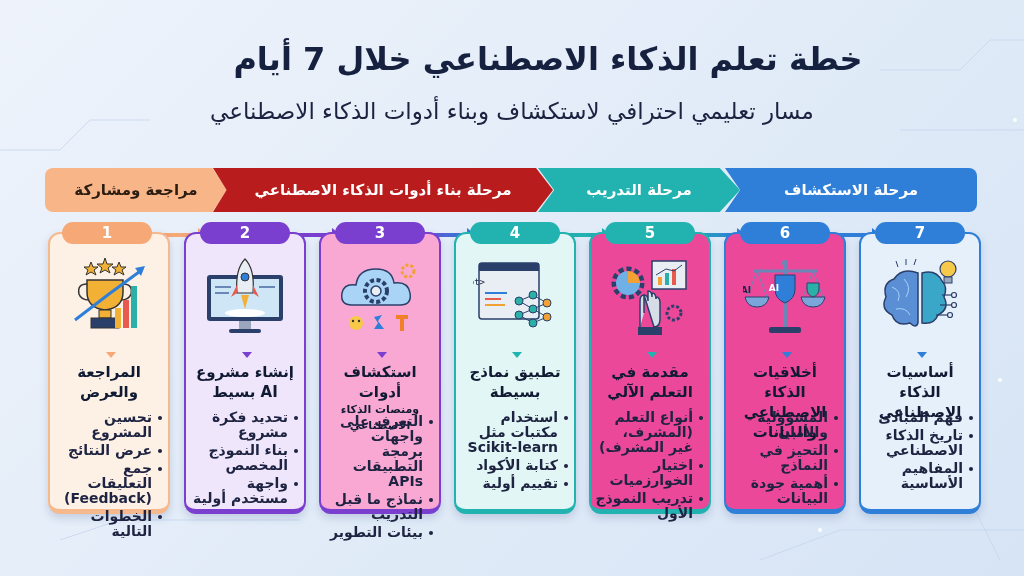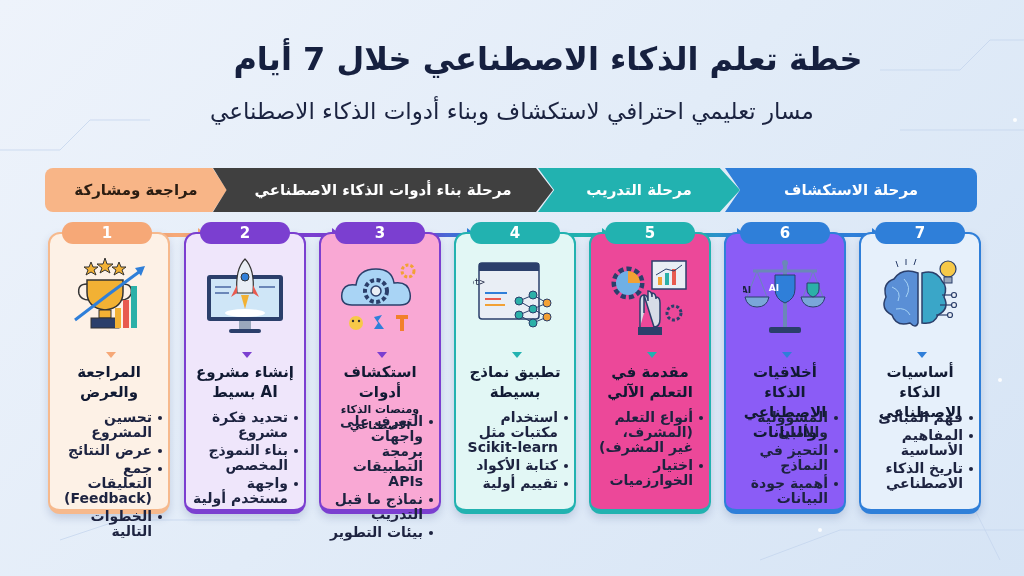--- a/index.html
+++ b/index.html
@@ -27,21 +27,21 @@
     .phase-bar {
       position: absolute; top: 168px; left: 45px; width: 820px; height: 44px;
     }
     .phase {
       position: absolute; top: 0; height: 44px;
       display: flex; align-items: center; justify-content: center;
       color: #fff; font-size: 15px; font-weight: bold; direction: rtl;
     }
     .phase.review { background: #f8b587; color: #2b1d12; border-radius: 8px 0 0 8px;
       clip-path: polygon(0 0, 92% 0, 100% 50%, 92% 100%, 0 100%); left: 0; width: 182px; }
-    .phase.build { background: #404040;
+    .phase.build { background: #b91c1c;
       clip-path: polygon(0 0, 95% 0, 100% 50%, 95% 100%, 0 100%, 4% 50%); left: 168px; width: 340px; }
     .phase.train { background: #22b2b0;
       clip-path: polygon(0 0, 90% 0, 100% 50%, 90% 100%, 0 100%, 8% 50%); left: 493px; width: 202px; }
     .phase.explore { background: #2f7fd9; border-radius: 0 8px 8px 0;
       clip-path: polygon(0 0, 100% 0, 100% 100%, 0 100%, 6% 50%); left: 680px; width: 252px; }
 
     .connector {
       position: absolute; top: 233px; height: 4px; border-radius: 2px;
     }
     .arrow-head {
@@ -269,24 +269,25 @@
       <path d="M32 70 V44 Q32 38 36 38 V56 M36 38 Q40 38 40 44 V34 Q44 34 44 40 V36 Q48 36 48 42 V40 Q52 40 52 46 V62 Q52 70 46 70 Z" fill="#d7dde7" stroke="#2b3f6b" stroke-width="1.5"></path>
       <rect x="30" y="70" width="24" height="8" fill="#2b3f6b"></rect>
       <circle cx="66" cy="56" r="7" fill="none" stroke="#2b3f6b" stroke-width="3" stroke-dasharray="3 2"></circle>
     </svg>
   </div>
   <div class="tri" style="border-top-color:#22b2b0;"></div>
   <div class="card-title">مقدمة في التعلم الآلي</div>
   <ul class="bullets">
     <li>أنواع التعلم (المشرف، غير المشرف)</li>
     <li>اختيار الخوارزميات</li>
-  </ul>
-</div>
-
-<div class="card" style="left:724px;border-color:#2f7fd9;background:#8b5cf6;">
+    <li>تدريب النموذج الأول</li>
+  </ul>
+</div>
+
+<div class="card" style="left:724px;border-color:#2f7fd9;background:#ec4899;">
   <div class="icon-area">
     <svg width="84" height="80" viewBox="0 0 84 80">
       <circle cx="42" cy="6" r="3" fill="#6b87b8"></circle>
       <line x1="10" y1="14" x2="74" y2="14" stroke="#6b87b8" stroke-width="3"></line>
       <line x1="42" y1="8" x2="42" y2="70" stroke="#6b87b8" stroke-width="4"></line>
       <rect x="26" y="70" width="32" height="6" rx="2" fill="#2b3f6b"></rect>
       <line x1="14" y1="14" x2="4" y2="40" stroke="#6b87b8"></line>
         <line x1="14" y1="14" x2="24" y2="40" stroke="#6b87b8"></line>
       <line x1="70" y1="14" x2="60" y2="40" stroke="#6b87b8"></line>
         <line x1="70" y1="14" x2="80" y2="40" stroke="#6b87b8"></line>
@@ -331,16 +332,16 @@
           <line x1="18" y1="4" x2="20" y2="10"></line>
           <line x1="28" y1="2" x2="28" y2="8"></line>
           <line x1="38" y1="2" x2="36" y2="8"></line>
         </g>
     </svg>
   </div>
   <div class="tri" style="border-top-color:#2f7fd9;"></div>
   <div class="card-title">أساسيات الذكاء الاصطناعي</div>
   <ul class="bullets">
     <li>فهم المبادئ</li>
+    <li>تاريخ الذكاء الاصطناعي</li>
     <li>المفاهيم الأساسية</li>
-    <li>تاريخ الذكاء الاصطناعي</li>
   </ul>
 </div>
 
 </body></html>

